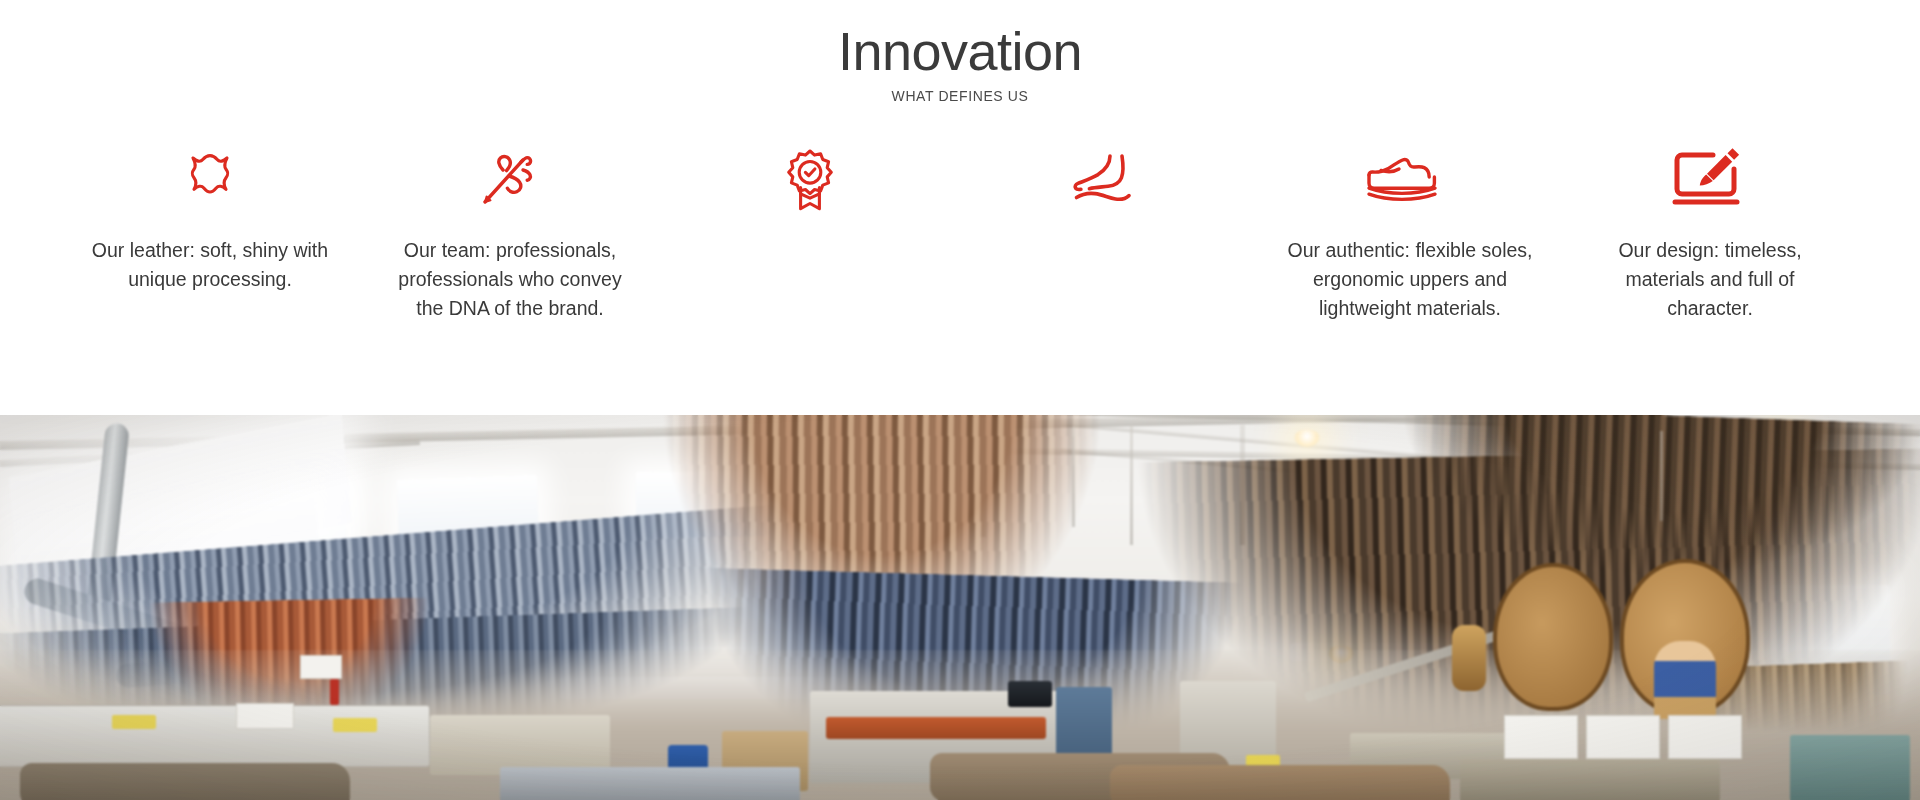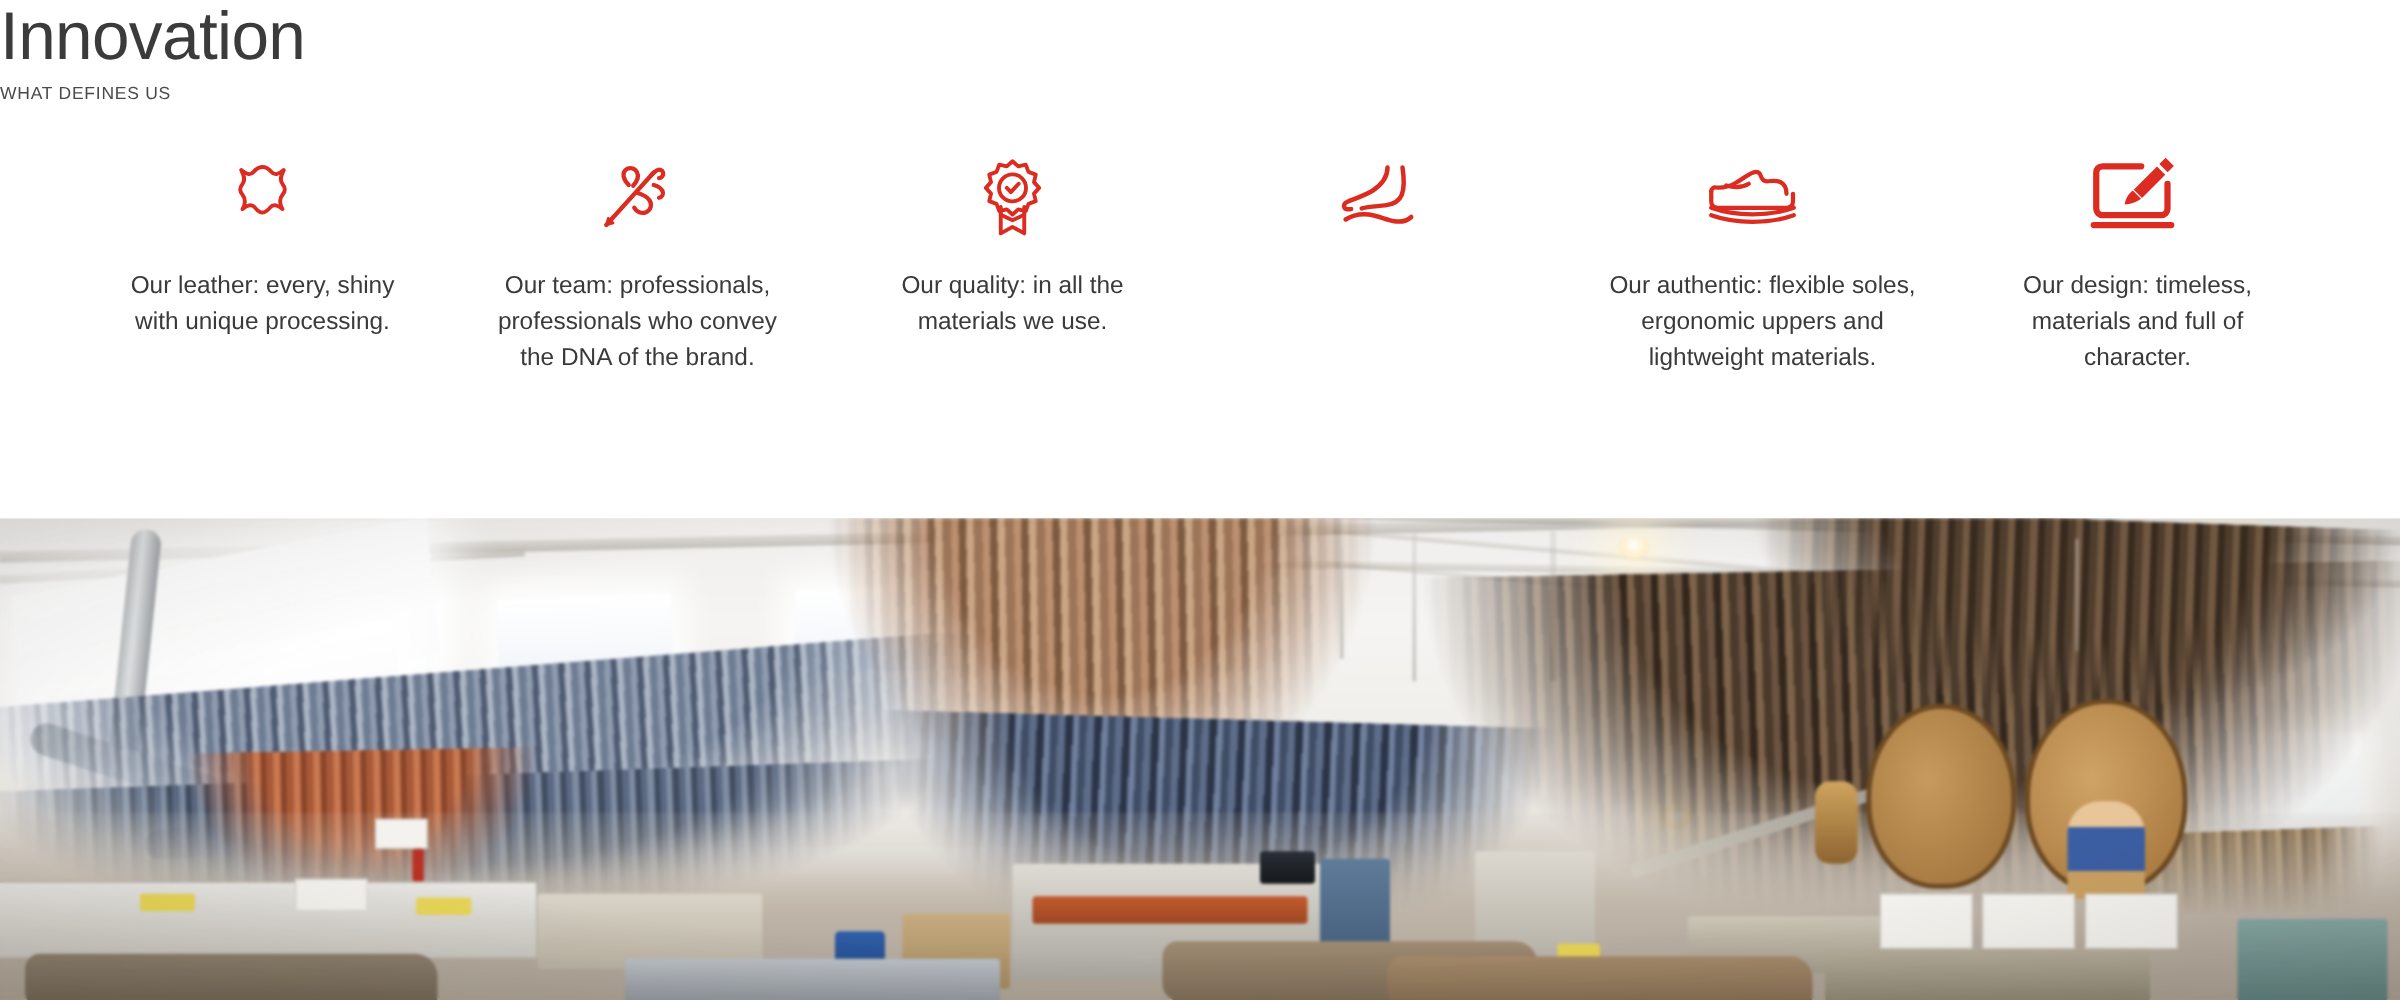--- a/index.html
+++ b/index.html
@@ -5,21 +5,21 @@
   * { margin:0; padding:0; box-sizing:border-box; }
   html, body {
     width:1920px; height:800px;
     background:#ffffff;
     font-family:"Liberation Sans", sans-serif;
     overflow:hidden;
   }
   .page { position:relative; width:1920px; height:800px; background:#fff; }
 
   
-  .header { text-align:left; }
+  .header { padding-top:22px; text-align:center; }
   .page-title {
     font-size:54px;
     font-weight:400;
     color:#3b3b3b;
     letter-spacing:-0.5px;
     line-height:1.08;
   }
   .page-subtitle {
     margin-top:8px;
     font-size:14px;
@@ -180,21 +180,21 @@
   </div>
 
   <div class="features">
 
     <div class="feature">
       <span class="feature-icon">
         <svg width="74" height="74" viewBox="0 0 74 74" fill="none">
           <path d="M20 14c3.5 3.2 7.3 4.6 9.8 1.6 1.9-2.3 3.6-4 7.2-4 3.6 0 5.3 1.7 7.2 4 2.5 3 6.3 1.6 9.8-1.6 -2.6 5.1-3.3 8.2-1 11.2 2.5 3.3 2.5 5.3 0 8.6 -2.3 3-2.6 7 0 11.5 -3.6-3.1-7.3-4.4-9.8-1.4 -1.9 2.3-3.6 4.1-6.2 4.1 -2.6 0-4.3-1.8-6.2-4.1 -2.5-3-6.2-1.7-9.8 1.4 2.6-4.5 2.3-8.5 0-11.5 -2.5-3.3-2.5-5.3 0-8.6 2.3-3 1.6-6.1-1-11.2Z" stroke="#DC2B20" stroke-width="3.1" stroke-linejoin="round" stroke-linecap="round"></path>
         </svg>
       </span>
-      <div class="feature-text">Our leather: every, shiny with unique processing.</div>
+      <div class="feature-text">Our leather: soft, shiny with unique processing.</div>
     </div>
 
     <div class="feature">
       <span class="feature-icon">
         <svg width="74" height="74" viewBox="0 0 74 74" fill="none">
           <g stroke="#DC2B20" stroke-width="3.4" stroke-linecap="round" stroke-linejoin="round">
             <path d="M12 58 L50 16"></path>
             <path d="M12 58 l5.5 -1.6 -3.9 -3.9z" fill="#DC2B20" stroke-width="2"></path>
             <path d="M48 18c2.6-2.6 4.4-4.4 6.2-4.4 2 0 3.4 1.5 3.4 3.4 0 1.9-1.6 3.4-3.4 3.4"></path>
             <path d="M30 26c-4.6-4.8-5.4-9.4-2.6-12 2.9-2.6 7.3-1.6 9.1 1.6 2 3.5.4 7.2-3 11"></path>
@@ -211,21 +211,20 @@
         <svg width="74" height="74" viewBox="0 0 74 74" fill="none">
           <g stroke="#DC2B20" stroke-width="3.1" stroke-linejoin="round" stroke-linecap="round">
             <path d="M37 7l4.6 4.1 6-1.4 2.2 5.8 5.8 2.2-1.4 6 4.1 4.6-4.1 4.6 1.4 6-5.8 2.2-2.2 5.8-6-1.4L37 49.6l-4.6-4.1-6 1.4-2.2-5.8-5.8-2.2 1.4-6L15.7 28.3l4.1-4.6-1.4-6 5.8-2.2 2.2-5.8 6 1.4z"></path>
             <circle cx="37" cy="28.3" r="10.8"></circle>
             <path d="M32.4 28.3l3.3 3.4 6.2-6.7" stroke-width="3.1"></path>
             <path d="M27.6 43.5v21.2l9.4-5.2 9.4 5.2V43.5"></path>
             <path d="M27.6 49.8l9.4 4.4 9.4-4.4"></path>
           </g>
         </svg>
       </span>
-      <div class="feature-text">Our quality: in all the materials we use.</div>
     </div>
 
     <div class="feature">
       <span class="feature-icon">
         <svg width="88" height="74" viewBox="0 0 88 74" fill="none">
           <g stroke="#DC2B20" stroke-width="3.6" stroke-linecap="round" stroke-linejoin="round">
             <path d="M44 12c0 8-4.2 13.5-12 18.6C26 34.2 18 37 12 39.4c-2.4 1-3.6 3-2.4 4.8 1.1 1.6 3.3 1.4 5.3 1.1"></path>
             <path d="M56 12c1.4 9.2 1.4 16.8-.6 21.9-1.9 4.8-6.3 7.6-13.3 8.4-7 .8-13.4 1-18.7 2.4"></path>
             <path d="M10.5 53.6c5.6-3.6 11.4-4.9 18.6-4 7.5.9 13.5 4.3 20.4 5.4 5.8.9 10.2-.3 13.5-3.4"></path>
           </g>

